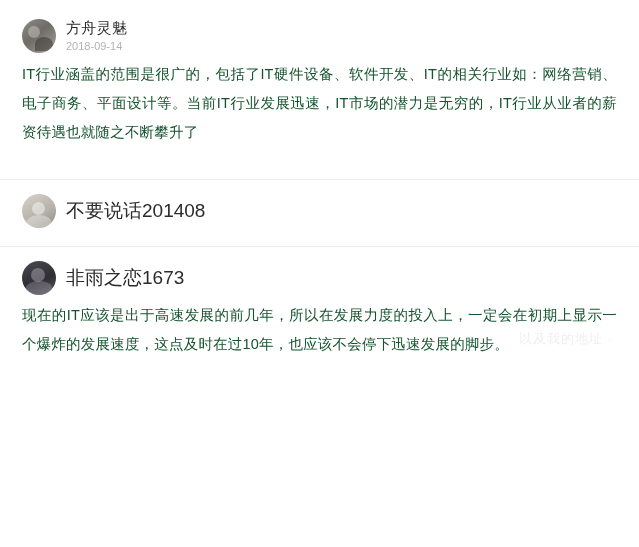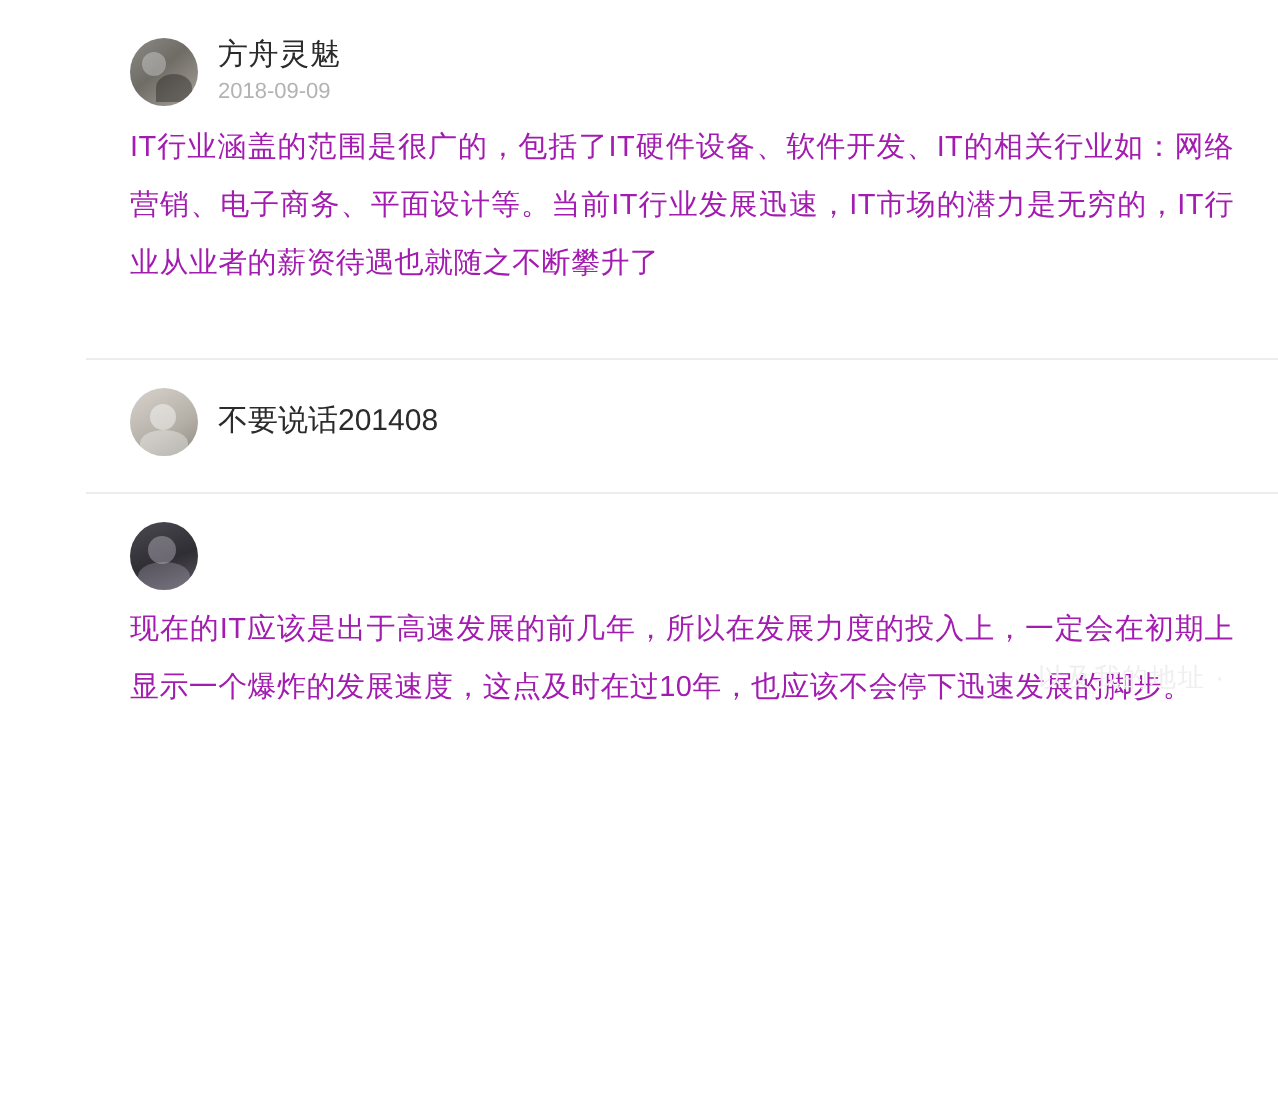--- a/index.html
+++ b/index.html
@@ -13,21 +13,20 @@
     font-family: "Liberation Sans", sans-serif;
     color: #222222;
     overflow: hidden;
   }
   .page {
     position: relative;
     width: 639px;
     height: 547px;
     background: #ffffff;
     box-sizing: border-box;
-    padding-left: 43px;
   }
   .post {
     padding: 0 22px;
     box-sizing: border-box;
   }
   .post-head {
     display: flex;
     align-items: center;
     padding-top: 18px;
     padding-bottom: 6px;
@@ -110,28 +109,28 @@
     line-height: 19px;
     letter-spacing: 0.3px;
   }
   .date {
     font-size: 11px;
     color: #b3b3b3;
     line-height: 15px;
     margin-top: 2px;
   }
   .author-only {
-    font-size: 15px;
+    font-size: 19px;
     color: #2b2b2b;
     line-height: 34px;
   }
   .body-text {
     font-size: 14.5px;
     line-height: 29px;
-    color: #a21caf;
+    color: #14532d;
     letter-spacing: 0.2px;
     text-align: justify;
     margin: 4px 0 0 0;
     padding: 0;
   }
   .para {
     margin: 0;
     padding: 0;
   }
   .para + .para {
@@ -165,21 +164,21 @@
 </head>
 <body>
 
 <div class="page">
 
   <div class="post post-1">
     <div class="post-head">
       <div class="avatar a1"></div>
       <div class="meta">
         <span class="author">方舟灵魅</span>
-        <span class="date">2018-09-09</span>
+        <span class="date">2018-09-14</span>
       </div>
     </div>
     <p class="body-text para">IT行业涵盖的范围是很广的，包括了IT硬件设备、软件开发、IT的相关行业如：网络营销、电子商务、平面设计等。当前IT行业发展迅速，IT市场的潜力是无穷的，IT行业从业者的薪资待遇也就随之不断攀升了</p>
   </div>
 
   <div class="spacer-22"></div>
   <div class="divider"></div>
 
   <div class="post post-2">
     <div class="post-head">
@@ -190,18 +189,21 @@
     </div>
     <div class="ghost-text" style="top:330px;">以及我的地址 ·</div>
   </div>
 
   <div class="spacer-12"></div>
   <div class="divider"></div>
 
   <div class="post post-3">
     <div class="post-head">
       <div class="avatar a3"></div>
+      <div class="meta">
+        <span class="author-only">非雨之恋1673</span>
+      </div>
     </div>
     <p class="body-text para">现在的IT应该是出于高速发展的前几年，所以在发展力度的投入上，一定会在初期上显示一个爆炸的发展速度，这点及时在过10年，也应该不会停下迅速发展的脚步。</p>
   </div>
 
   <div class="clip-bottom"></div>
 </div>
 
 </body></html>

